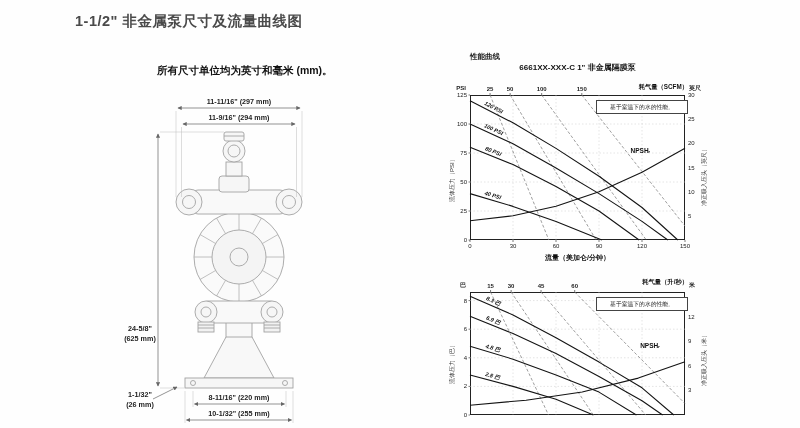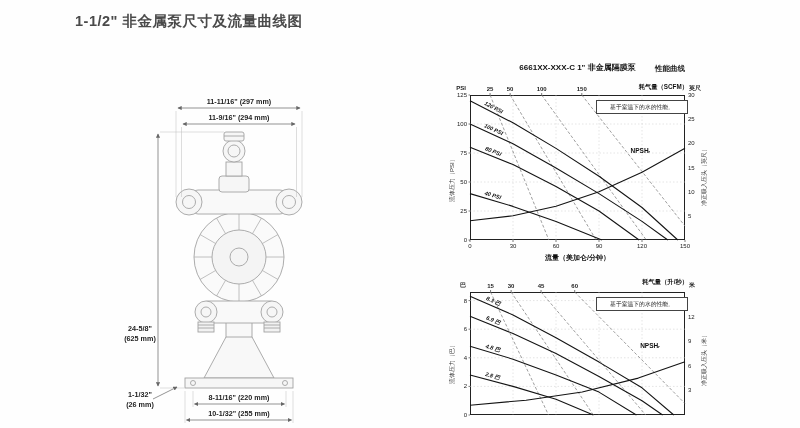--- a/index.html
+++ b/index.html
@@ -17,21 +17,21 @@
   .dim-note{
     position:absolute;left:157px;top:64px;
     font-size:10.5px;font-weight:600;color:#111;white-space:nowrap;
   }
   #drawing{position:absolute;left:120px;top:85px;overflow:visible;}
   .dimtext{font-size:7.2px;font-weight:600;fill:#222;}
 
   .chart{position:absolute;}
   #chart1{left:440px;top:50px;width:270px;height:218px;}
   #chart2{left:440px;top:272px;width:270px;height:156px;}
-  .c-title{position:absolute;left:30px;width:215px;top:14px;text-align:right;
+  .c-title{position:absolute;left:30px;width:215px;top:2px;text-align:left;
     font-size:7.5px;font-weight:600;color:#222;}
   .c-sub{position:absolute;left:30px;width:215px;top:12px;text-align:center;
     font-size:8px;font-weight:bold;color:#111;}
   .top-axis-label{position:absolute;right:22px;font-size:6.3px;font-weight:bold;color:#111;white-space:nowrap;}
   #chart1 .top-axis-label{top:33px;}
   #chart2 .top-axis-label{top:6px;}
   .plot{position:absolute;overflow:visible;}
   #plot1{left:30px;top:45px;}
   #plot2{left:30px;top:20px;}
   .legend{
@@ -52,20 +52,21 @@
   #chart2 .vlab.left{left:8px;top:112px;}
   #chart2 .vlab.right{left:260px;top:114px;}
 </style>
 </head>
 <body>
 
 <div class="page">
 
   <h1 class="page-title">1-1/2" 非金属泵尺寸及流量曲线图</h1>
 
+  <div class="dim-note">所有尺寸单位均为英寸和毫米 (mm)。</div>
 
   <svg id="drawing" width="215" height="343" viewBox="0 0 215 343">
     <defs>
       <marker id="arr" viewBox="0 0 8 8" refX="7" refY="4" markerWidth="6" markerHeight="6" orient="auto-start-reverse">
         <path d="M0,0 L8,4 L0,8 Z" fill="#666"></path>
       </marker>
     </defs>
 
     <g stroke="#a3a3a3" fill="none" stroke-width="0.9">
       <rect x="106" y="217" width="26" height="76" fill="#f8f8f8"></rect>

